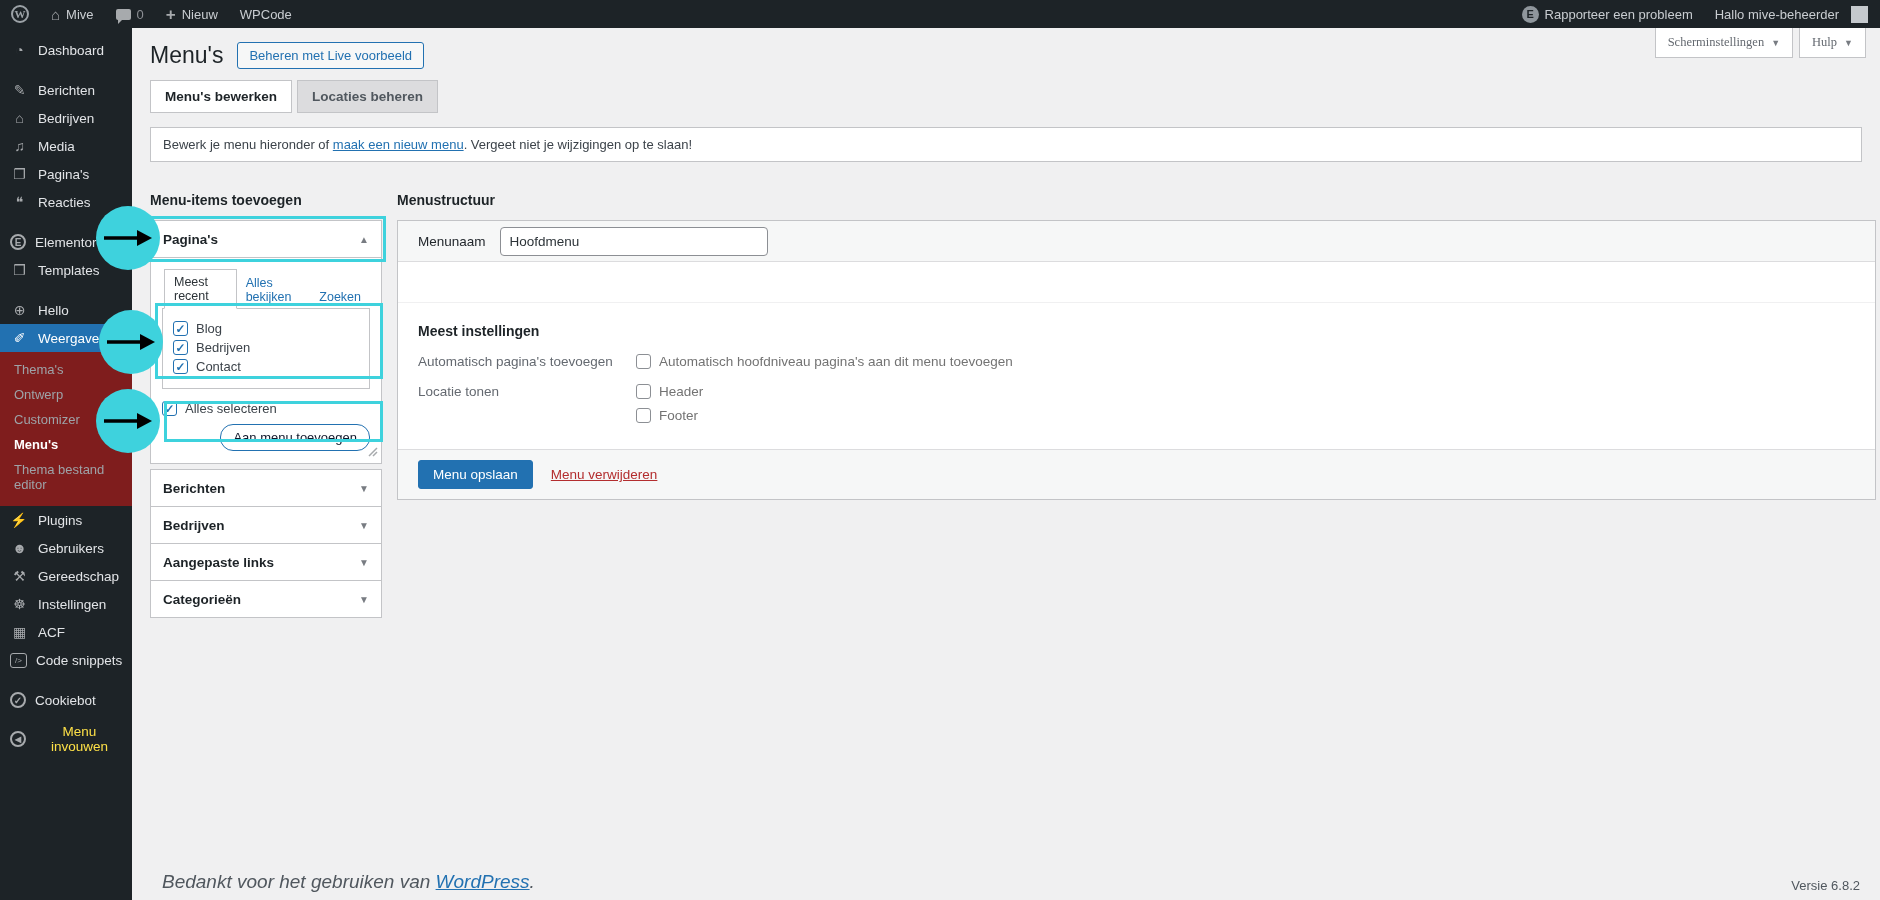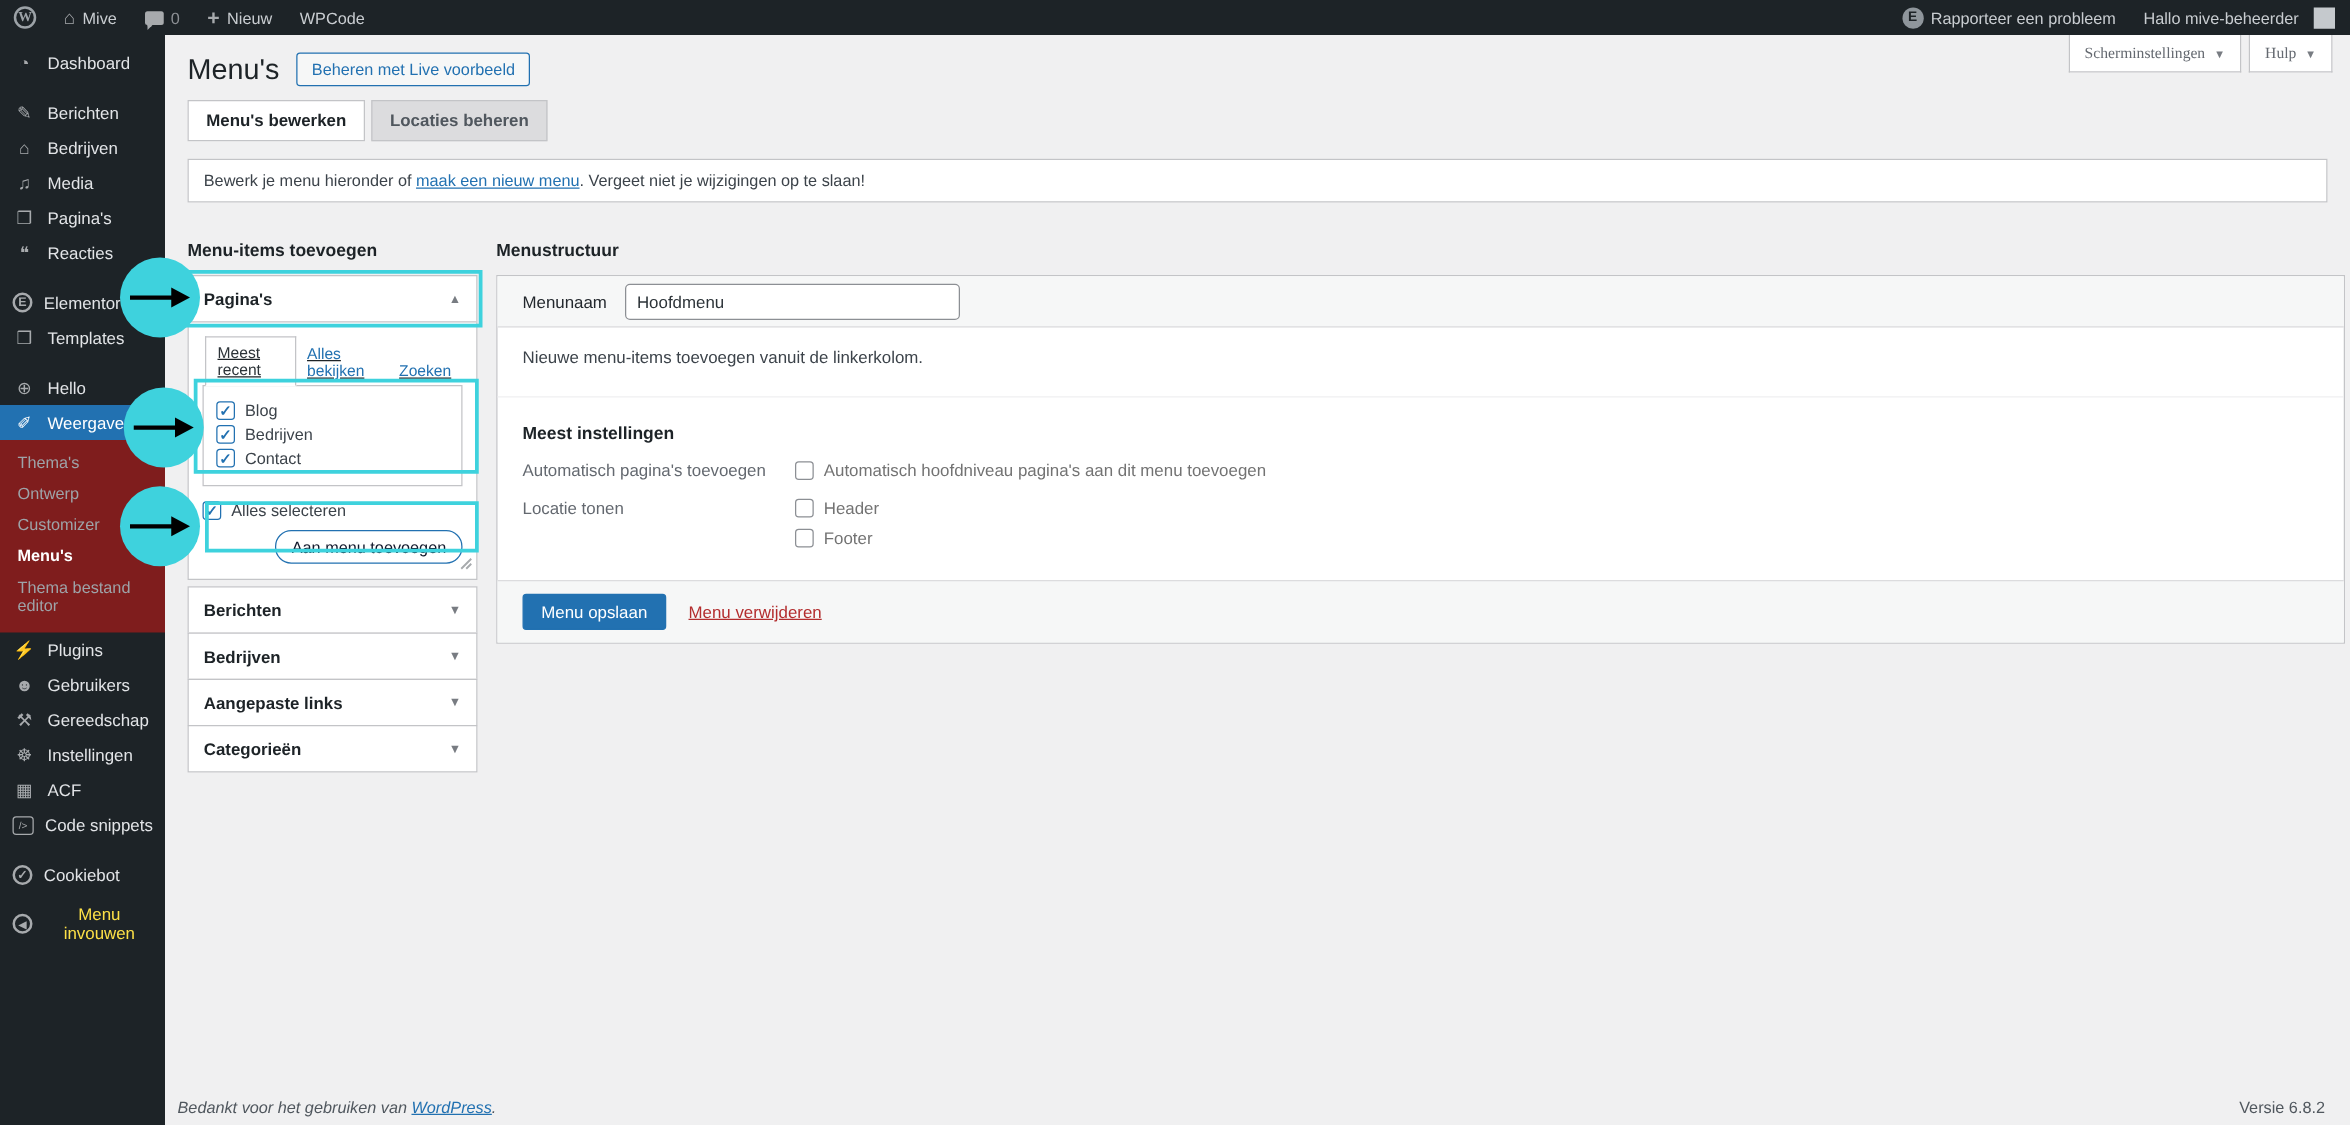--- a/index.html
+++ b/index.html
@@ -107,21 +107,21 @@
 
   
   #add-items-col { position:absolute; left:18px; top:192px; width:232px; }
   .postbox { background:#fff; border:1px solid #c3c4c7; }
   .pb-header {
     height:36px; display:flex; align-items:center; justify-content:space-between;
     padding:0 12px; font-size:13.5px; font-weight:bold; color:#1d2327; cursor:pointer;
   }
   .pb-toggle { color:#787c82; font-size:10px; }
   #pages-body { border-top:1px solid #c3c4c7; padding:11px 11px 8px; position:relative; }
-  #inner-tabs { display:flex; align-items:flex-end; position:relative; z-index:2; margin-bottom:-1px; padding-left:2px;text-decoration:underline; }
+  #inner-tabs { display:flex; align-items:flex-end; position:relative; z-index:2; margin-bottom:-1px; padding-left:2px; }
   .item-tab { font-size:12.5px; padding:5px 9px; color:#2271b1; cursor:pointer; }
   .item-tab.active {
     background:#fff; border:1px solid #c3c4c7; border-bottom:1px solid #fff; color:#2c3338;
   }
   #tabs-panel { border:1px solid #c3c4c7; padding:10px 10px 12px; position:relative; z-index:1; }
   .cb-row { display:flex; align-items:center; gap:8px; font-size:13px; color:#3c434a; padding:2px 0; }
   .cb {
     width:15px; height:15px; border:1px solid #8c8f94; border-radius:3px; background:#fff;
     display:inline-flex; align-items:center; justify-content:center; flex-shrink:0; cursor:pointer;
   }
@@ -163,21 +163,21 @@
     display:flex; align-items:center; gap:18px;
   }
   .button-primary {
     background:#2271b1; border:1px solid #2271b1; color:#fff; padding:6px 14px;
     border-radius:3px; font-size:13.5px; cursor:pointer;
   }
   .delete-link { color:#b32d2e; font-size:13.5px; cursor:pointer; }
 
   
   #footer-thanks {
-    position:absolute; left:10px; bottom:7px; font-style:italic; font-size:13px; color:#50575e;
+    position:absolute; left:30px; bottom:7px; font-style:italic; font-size:19px; color:#50575e;
   }
   #footer-thanks a { color:#2271b1; }
   #footer-version { position:absolute; right:20px; bottom:7px; font-size:13px; color:#50575e; }
 
   
   .hl-box { position:absolute; border:3px solid #3ed2dd; z-index:60; pointer-events:none; }
   #hl1 { left:146px; top:216px; width:240px; height:46px; }
   #hl2 { left:155px; top:303px; width:228px; height:76px; }
   #hl3 { left:164px; top:401px; width:219px; height:41px; }
   .hl-circle { position:absolute; width:64px; height:64px; border-radius:50%; background:#3ed2dd; z-index:61; pointer-events:none; }
@@ -411,21 +411,20 @@
     </div>
   </div>
 
   <div id="structure-col">
     <div id="ms-box">
       <div id="ms-name-row">
         <span id="ms-name-label">Menunaam</span>
         <input id="menu-name-input" type="text" value="Hoofdmenu" style="">
       </div>
       <div id="ms-body">
-        <div id="ms-hint">Nieuwe menu-items toevoegen vanuit de linkerkolom.</div>
         <div class="ms-divider"></div>
         <div id="settings-heading">Meest instellingen</div>
         <div class="settings-row">
           <div class="row-label">Automatisch pagina's toevoegen</div>
           <div class="row-control">
             <div class="ctl-item">
               <span class="cb"></span>
               <span>Automatisch hoofdniveau pagina's aan dit menu toevoegen</span>
             </div>
           </div>

